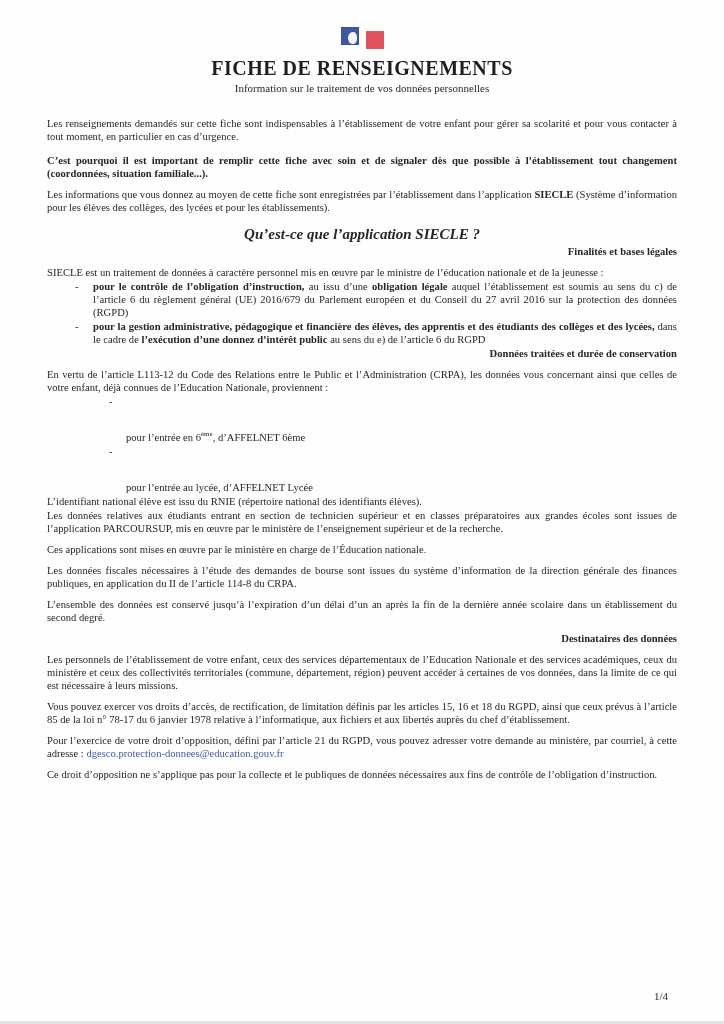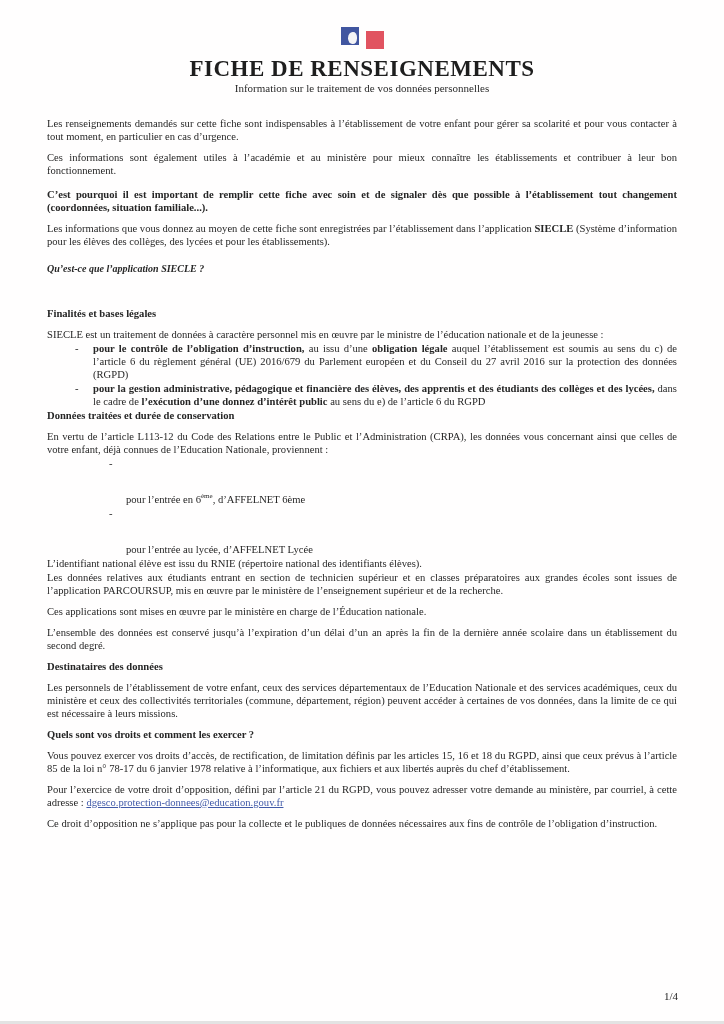--- a/index.html
+++ b/index.html
@@ -17,50 +17,50 @@
   .logo{display:inline-flex;align-items:flex-start;gap:7px;height:26px;}
   .flag-sq{width:18px;height:18px;display:inline-block;position:relative;}
   .flag-blue{background:#4156a0;}
   .flag-red{background:#e15360;margin-top:4px;}
   .marianne{
     position:absolute;right:2px;bottom:1px;width:9px;height:12px;
     background:#f4f4f6;border-radius:55% 45% 48% 52%;
   }
   h1.doc-title{
     margin:3px 0 0 0;
-    font-size:23px;line-height:25px;font-weight:bold;
+    font-size:20px;line-height:25px;font-weight:bold;
     letter-spacing:.5px;color:#1e1e1e;
   }
   .doc-subtitle{font-size:11px;line-height:13px;color:#2a2a2a;margin-top:1px;}
   
   .content{
     margin:22px 47px 0 47px;
     font-size:10.6px;line-height:13px;
     text-align:justify;
   }
   .content p{margin:0 0 8px 0;}
   p.bold{font-weight:bold;margin-top:11px;}
   .center-q{
-    font-weight:bold;font-style:italic;
-    font-size:10px;margin:14px 0 32px 0;
+    text-align:center;font-weight:bold;font-style:italic;
+    font-size:15px;margin:14px 0 4px 0;
   }
-  .sec-h{font-weight:bold;margin:11px 0 0 0;text-align:left;}
+  .sec-h{font-weight:bold;margin:11px 0 0 0;text-align:right;}
   .content p.tight{margin-bottom:1px;}
   
   .li{display:flex;margin:0 0 1px 0;}
   .li .marker{flex:none;width:18px;margin-left:28px;}
   .li .li-text{flex:1;text-align:justify;}
   .li.inner .marker{margin-left:62px;width:17px;}
   .li.inner .li-text{text-align:left;margin-top:36px;}
   sup{font-size:7px;line-height:0;}
   
-  a.email-link{color:#4059a8;text-decoration:underline;cursor:pointer;}
+  a.email-link{color:#4059a8;cursor:pointer;}
   
   .page-number{
-    position:absolute;right:46px;bottom:22px;
+    position:absolute;right:56px;bottom:22px;
     font-size:11px;color:#262626;
   }
 </style>
 </head>
 <body>
 
 <div class="page">
 
   <div class="doc-header">
     <div class="logo">
@@ -69,21 +69,20 @@
         </span>
       <span class="flag-sq flag-red"></span>
     </div>
     <h1 class="doc-title">FICHE DE RENSEIGNEMENTS</h1>
     <div class="doc-subtitle">Information sur le traitement de vos données personnelles</div>
   </div>
 
   <div class="content">
 
     <p>Les renseignements demandés sur cette fiche sont indispensables à l’établissement de votre enfant pour gérer sa scolarité et pour vous contacter à tout moment, en particulier en cas d’urgence.</p>
-    <p>Ces informations sont également utiles à l’académie et au ministère pour mieux connaître les établissements et contribuer à leur bon fonctionnement.</p>
     <p class="bold">C’est pourquoi il est important de remplir cette fiche avec soin et de signaler dès que possible à l’établissement tout changement (coordonnées, situation familiale...).</p>
     <p><span>Les informations que vous donnez au moyen de cette fiche sont enregistrées par l’établissement dans l’application </span><b>SIECLE</b><span> (Système d’information pour les élèves des collèges, des lycées et pour les établissements).</span></p>
 
     <div class="center-q">Qu’est-ce que l’application SIECLE ?</div>
 
     <p class="sec-h">Finalités et bases légales</p>
     <p class="tight">SIECLE est un traitement de données à caractère personnel mis en œuvre par le ministre de l’éducation nationale et de la jeunesse :</p>
     <div class="li">
       <span class="marker">-</span>
       <span class="li-text"><b>pour le contrôle de l’obligation d’instruction,</b><span> au issu d’une </span><b>obligation légale</b><span> auquel l’établissement est soumis au sens du c) de l’article 6 du règlement général (UE) 2016/679 du Parlement européen et du Conseil du 27 avril 2016 sur la protection des données (RGPD)</span></span>
@@ -99,26 +98,26 @@
       <span class="marker">-</span>
       <span class="li-text"><span>pour l’entrée en 6</span><sup>ème</sup><span>, d’AFFELNET 6ème</span></span>
     </div>
     <div class="li inner">
       <span class="marker">-</span>
       <span class="li-text">pour l’entrée au lycée, d’AFFELNET Lycée</span>
     </div>
     <p class="tight">L’identifiant national élève est issu du RNIE (répertoire national des identifiants élèves).</p>
     <p>Les données relatives aux étudiants entrant en section de technicien supérieur et en classes préparatoires aux grandes écoles sont issues de l’application PARCOURSUP, mis en œuvre par le ministère de l’enseignement supérieur et de la recherche.</p>
     <p>Ces applications sont mises en œuvre par le ministère en charge de l’Éducation nationale.</p>
+    <p>Les données fiscales nécessaires à l’étude des demandes de bourse sont issues du système d’information de la direction générale des finances publiques, en application du II de l’article 114-8 du CRPA.</p>
     <p>L’ensemble des données est conservé jusqu’à l’expiration d’un délai d’un an après la fin de la dernière année scolaire dans un établissement du second degré.</p>
 
     <p class="sec-h">Destinataires des données</p>
     <p>Les personnels de l’établissement de votre enfant, ceux des services départementaux de l’Education Nationale et des services académiques, ceux du ministère et ceux des collectivités territoriales (commune, département, région) peuvent accéder à certaines de vos données, dans la limite de ce qui est nécessaire à leurs missions.</p>
 
-    <p class="sec-h">Quels sont vos droits et comment les exercer ?</p>
     <p>Vous pouvez exercer vos droits d’accès, de rectification, de limitation définis par les articles 15, 16 et 18 du RGPD, ainsi que ceux prévus à l’article 85 de la loi n° 78-17 du 6 janvier 1978 relative à l’informatique, aux fichiers et aux libertés auprès du chef d’établissement.</p>
     <p><span>Pour l’exercice de votre droit d’opposition, défini par l’article 21 du RGPD, vous pouvez adresser votre demande au ministère, par courriel, à cette adresse : </span><a class="email-link">dgesco.protection-donnees@education.gouv.fr</a></p>
     <p>Ce droit d’opposition ne s’applique pas pour la collecte et le publiques de données nécessaires aux fins de contrôle de l’obligation d’instruction.</p>
 
   </div>
 
   <div class="page-number">1/4</div>
 
 </div>
 

